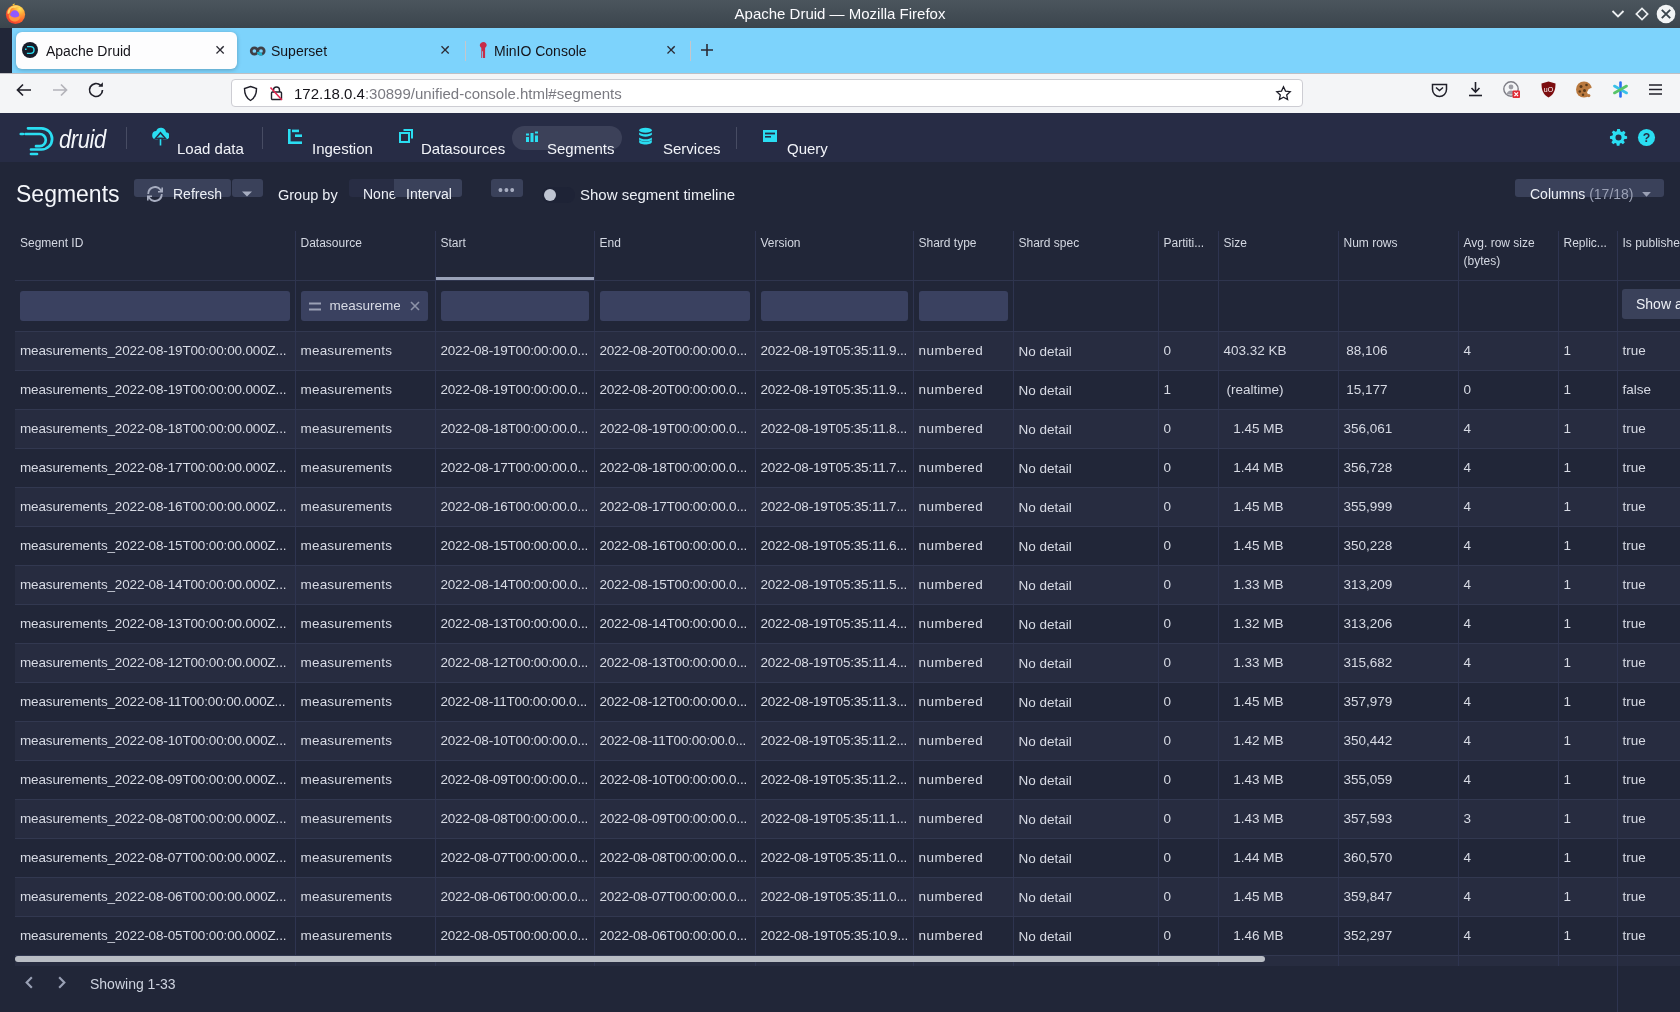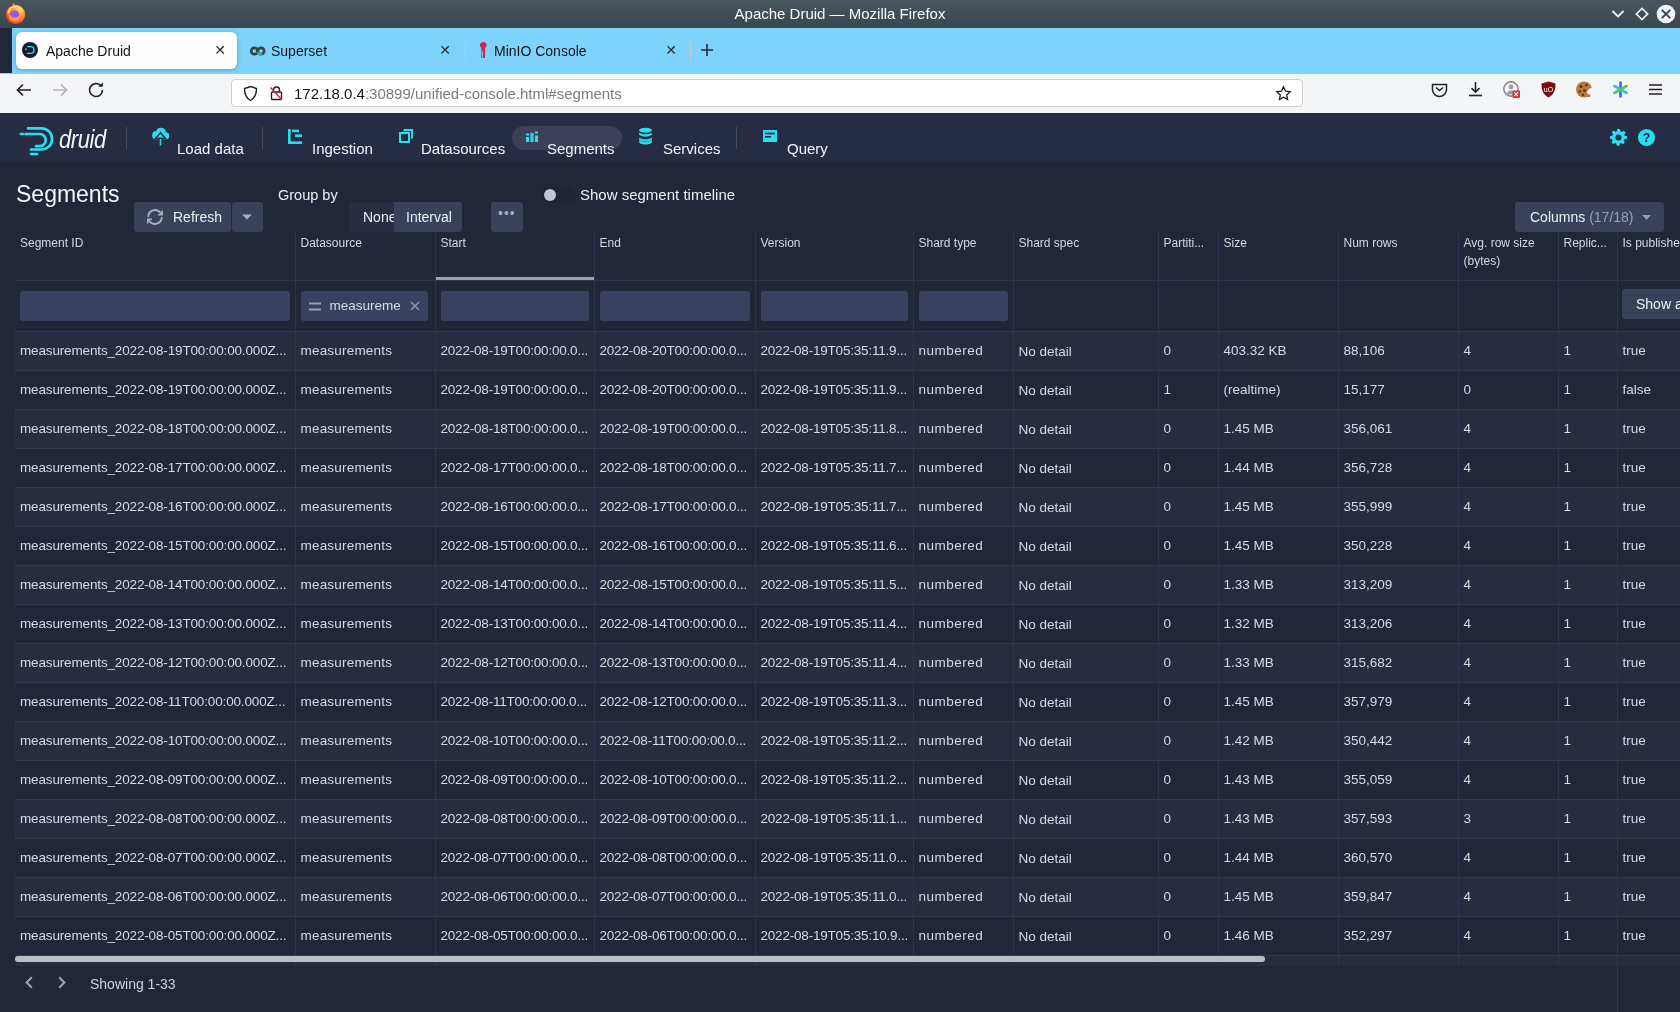--- a/index.html
+++ b/index.html
@@ -32,21 +32,21 @@
 
 #navbar { position:absolute; left:0; top:113px; width:1680px; height:49px; background:#272c45; }
 .navitem { position:absolute; top:0; height:49px; color:#f2f4f9; font-size:15px; }
 .navitem .ntext { position:absolute; top:27px; white-space:nowrap;text-align:right; }
 .navdiv { position:absolute; top:14px; width:1px; height:22px; background:#474c63; }
 #navpill { position:absolute; left:512px; top:13px; width:110px; height:24px; background:#3c4159; border-radius:12px; }
 #druidword { position:absolute; left:59px; top:12px; color:#f4f6fa; font-size:25px; font-style:italic; letter-spacing:-0.5px; transform:scaleX(0.88); transform-origin:left top;}
 
 
 #pagetitle { position:absolute; left:16px; top:181px; font-size:23px; color:#f5f7fb; }
-.btn { position:absolute; top:179px; height:30px; background:#3a415a; border-radius:3px; color:#edf0f6; font-size:14px;margin-top:23px; }
+.btn { position:absolute; top:179px; height:18px; background:#3a415a; border-radius:3px; color:#edf0f6; font-size:14px; }
 .btn.dark { background:#282d44; }
 #gb-label { position:absolute; left:278px; top:187px; font-size:14.5px; color:#edf0f6; }
 #sw-label { position:absolute; left:580px; top:186px; font-size:15px; color:#edf0f6; }
 #toggle { position:absolute; left:542px; top:187px; width:33px; height:16px; background:#1e2336; border-radius:8px; }
 #toggle .knob { position:absolute; left:2px; top:2px; width:12px; height:12px; border-radius:6px; background:#bfc5d2; }
 
 
 #tablewrap { position:absolute; left:0; top:231px; width:1680px; height:735px; overflow:hidden; }
 table { border-collapse:collapse; table-layout:fixed; margin-left:15px; width:1735px; }
 col.w0{width:280px} col.w1{width:140px} col.w2{width:159px} col.w3{width:161px}
@@ -60,21 +60,21 @@
 th.sorted { box-shadow:inset 0 -3px 0 #9aa2b8;margin-left:24px; }
 tr.filter td { height:51px; border-bottom:1px solid #323850; }
 tbody td { height:39px; border-bottom:1px solid #323850; }
 tr.odd { background:#272c40; }
 tr.even { background:#212638; }
 td.top { vertical-align:top; padding-top:12px; }
 td.c0 { letter-spacing:-0.15px; }
 td.dt { letter-spacing:-0.2px; }
 td.ds { letter-spacing:0.2px; }
 td.st { letter-spacing:0.5px; }
-td.num { overflow:visible; }
+td.num { text-align:right; overflow:visible; }
 td.sz { padding-right:54px; }
 td.nr { padding-right:70px; }
 .finput { height:30px; background:#3a4160; border-radius:3px; margin-top:0; }
 .chip { position:relative; height:30px; background:#3a4160; border-radius:3px; margin-top:0;
   font-size:13.5px; color:#d7dae4; line-height:30px; padding-left:29px; }
 #showbtn { position:absolute; left:1622px; top:289px; height:30px; width:120px; background:#3a415a; border-radius:3px;
   color:#edf0f6; font-size:14px; line-height:30px; padding-left:14px; }
 
 
 #hscroll { position:absolute; left:15px; top:956px; width:1250px; height:6px; background:#b9bdc4; border-radius:3px; }

